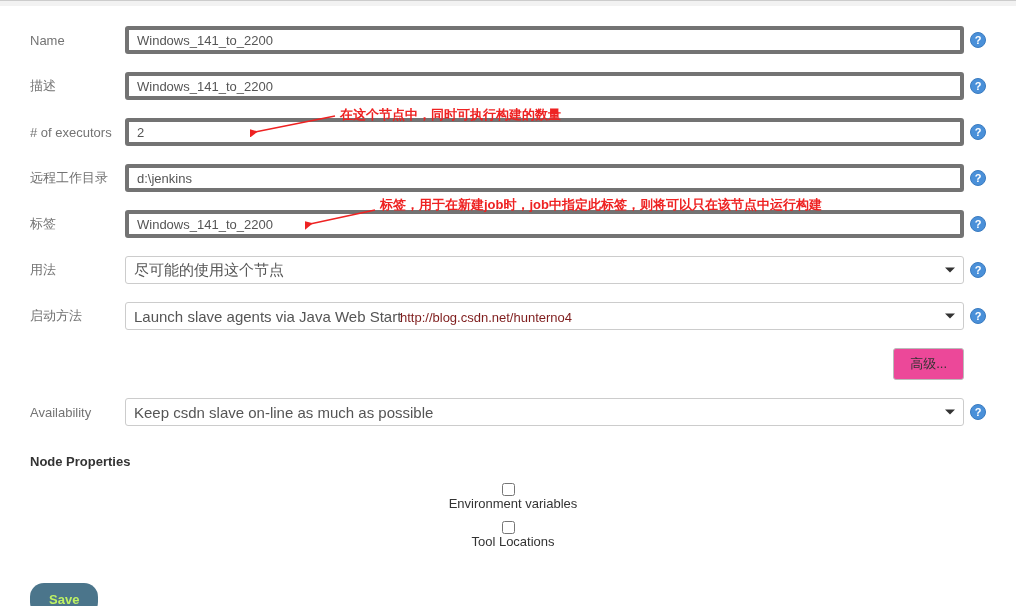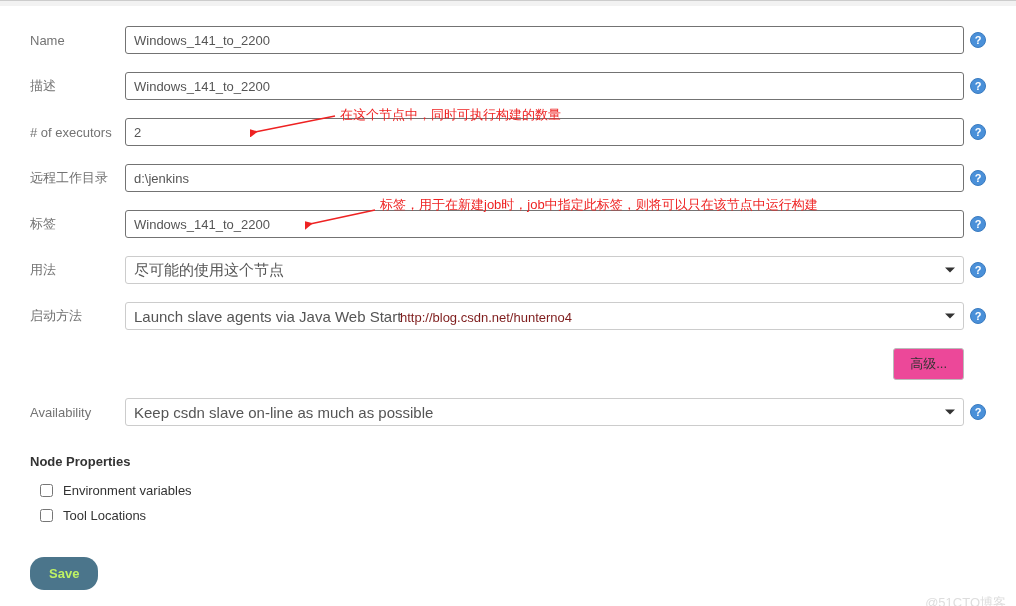--- a/index.html
+++ b/index.html
@@ -27,21 +27,21 @@
       font-size: 13px;
     }
     .field-wrap {
       flex: 1;
       display: flex;
       align-items: center;
     }
     input[type="text"] {
       flex: 1;
       height: 28px;
-      border: 1px solid #737373;
+      border: 4px solid #737373;
       border-radius: 3px;
       padding: 0 8px;
       font-size: 13px;
       color: #555;
       background: #fff;
     }
     .select {
       flex: 1;
       height: 28px;
       border: 1px solid #ccc;
@@ -101,20 +101,21 @@
       font-weight: bold;
       margin: 28px 0 14px 0;
       font-size: 13px;
       color: #333;
     }
     .checkbox-row {
       display: flex;
       align-items: center;
       margin-bottom: 10px;
       padding-left: 10px;
+      flex-direction: column;
     }
     .checkbox-row input[type="checkbox"] {
       margin-right: 10px;
       width: 13px;
       height: 13px;
     }
     .checkbox-row span { color: #333; font-size: 13px; }
     .save-button {
       background: #4b758b;
       color: #bef264;
@@ -125,20 +126,21 @@
       font-weight: bold;
       cursor: pointer;
       margin-top: 24px;
     }
     .annotation {
       position: absolute;
       color: #e22;
       font-size: 13px;
       pointer-events: none;
       white-space: nowrap;
+      font-weight: bold;
     }
     .arrow {
       position: absolute;
       pointer-events: none;
     }
     .watermark {
       position: absolute;
       right: 10px;
       bottom: 8px;
       color: #ddd;

